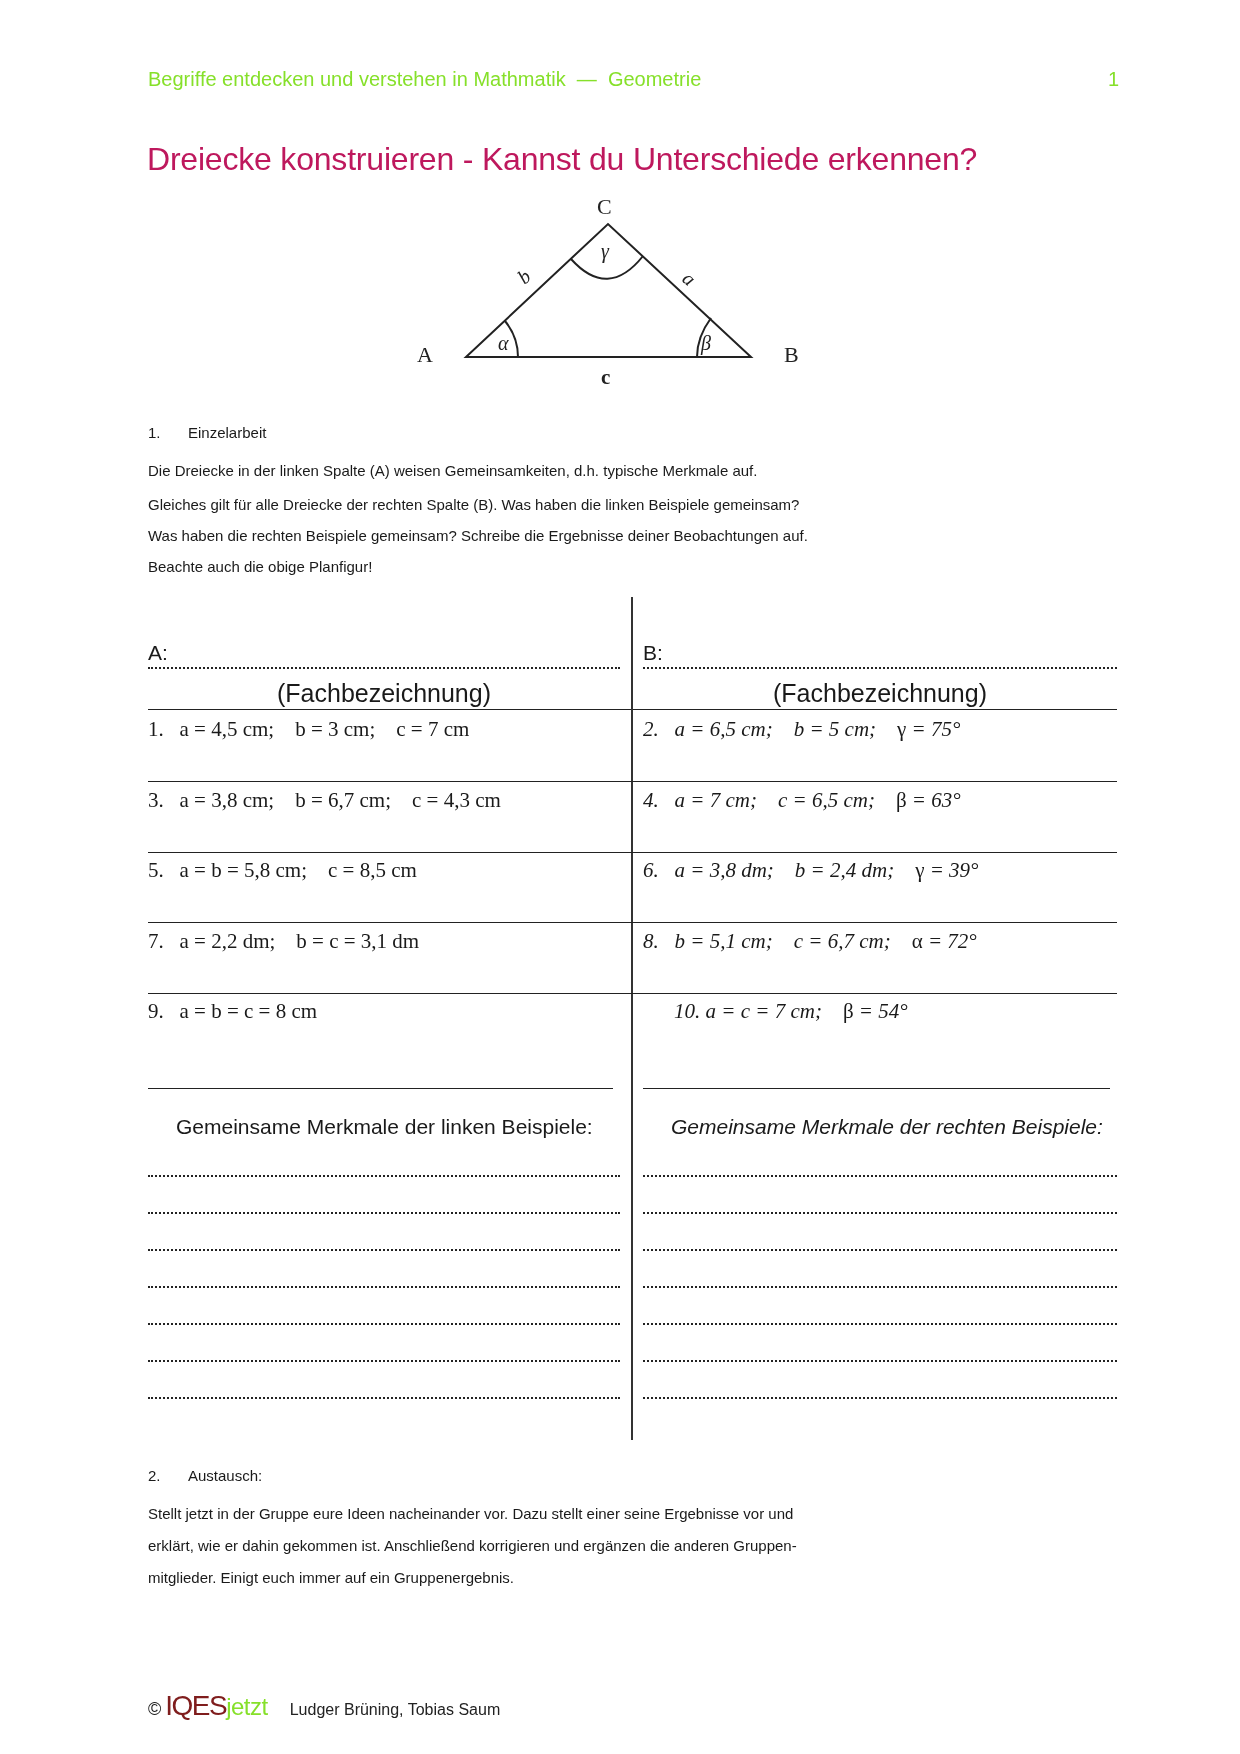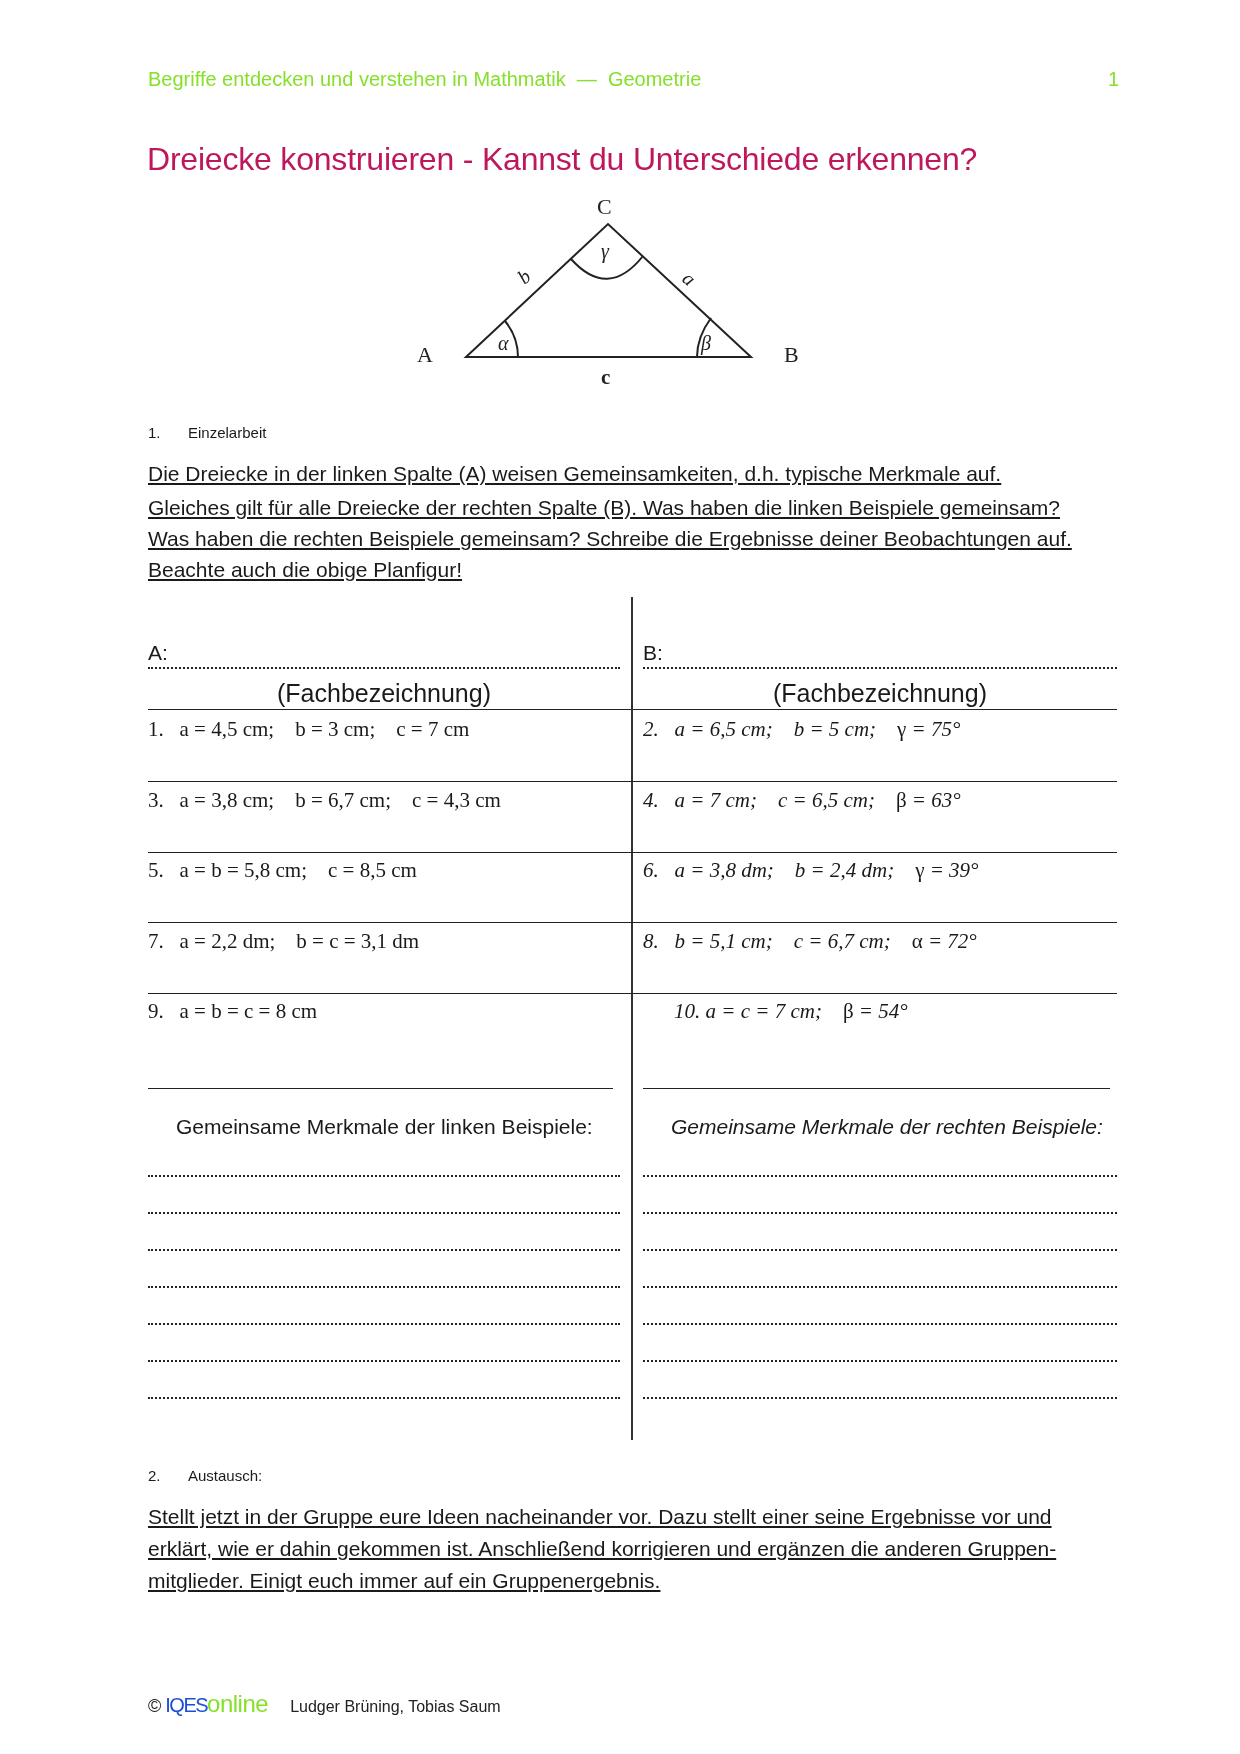--- a/index.html
+++ b/index.html
@@ -6,33 +6,33 @@
   body { width: 1240px; height: 1754px; position: relative; overflow: hidden;
          font-family: "Liberation Sans", sans-serif; color: #1a1a1a; }
   .abs { position: absolute; }
   .hdr { top: 68px; left: 148px; font-size: 20px; color: #86e02a; white-space: pre; }
   .pagenum { top: 68px; left: 1108px; font-size: 20px; color: #86e02a; }
   .title { top: 141px; left: 147px; font-size: 32px; color: #be185d; white-space: nowrap; letter-spacing: -0.2px; }
   .fig { left: 400px; top: 190px; width: 420px; height: 200px; }
   .fig svg { width: 420px; height: 200px; }
   .sec { left: 148px; font-size: 15px; white-space: nowrap; }
   .sec .num { display: inline-block; width: 40px; }
-  .p { left: 148px; font-size: 21px; white-space: nowrap; text-decoration: underline; }
+  .p { left: 148px; font-size: 15px; white-space: nowrap; }
   .vdiv { left: 631px; top: 597px; width: 2px; height: 843px; background: #333; }
   .dots { height: 0; border-top: 2px dotted #222; }
   .solid { height: 0; border-top: 1.5px solid #222; }
   .collabel { font-size: 21px; }
   .fach { font-size: 25px; text-align: center; }
   .cell { font-size: 21px; white-space: pre; font-family: Liberation Serif, serif; }
   .cell.it .t { font-style: italic; }
   .cell .g { font-style: normal; }
   .merk { font-size: 21px; white-space: nowrap; margin-left: 28px; }
   .footer { top: 1690px; left: 148px; font-size: 16px; white-space: nowrap; display: flex; align-items: baseline; }
   .copy { font-size: 18px; margin-right: 4px; }
-  .iqes { font-size: 20px; letter-spacing: -1.5px; color: #1d4ed8; }
+  .iqes { font-size: 28px; letter-spacing: -1.5px; color: #7f1d1d; }
   .online { font-size: 24px; color: #86e02a; margin-right: 22px; letter-spacing: -0.5px; }
   .authors { font-size: 16px; color: #222; }
 </style>
 </head>
 <body>
 
 <div class="abs hdr">Begriffe entdecken und verstehen in Mathmatik  —  Geometrie</div>
 <div class="abs pagenum">1</div>
 
 <div class="abs title">Dreiecke konstruieren - Kannst du Unterschiede erkennen?</div>
@@ -124,15 +124,15 @@
 <div class="abs sec" style="top:1467px;">
   <span class="num">2.</span><span>Austausch:</span>
 </div>
 <div class="abs p" style="top:1505px;">Stellt jetzt in der Gruppe eure Ideen nacheinander vor. Dazu stellt einer seine Ergebnisse vor und</div>
 <div class="abs p" style="top:1537px;">erklärt, wie er dahin gekommen ist. Anschließend korrigieren und ergänzen die anderen Gruppen-</div>
 <div class="abs p" style="top:1569px;">mitglieder. Einigt euch immer auf ein Gruppenergebnis.</div>
 
 <div class="abs footer">
   <span class="copy">©</span>
   <span class="iqes">IQES</span>
-  <span class="online">online</span>
+  <span class="online">jetzt</span>
   <span class="authors">Ludger Brüning, Tobias Saum</span>
 </div>
 
 </body></html>

